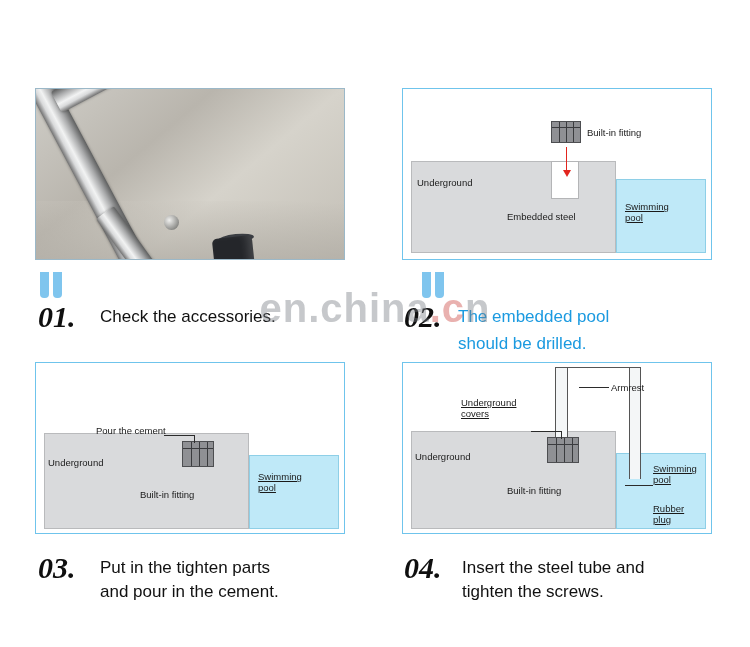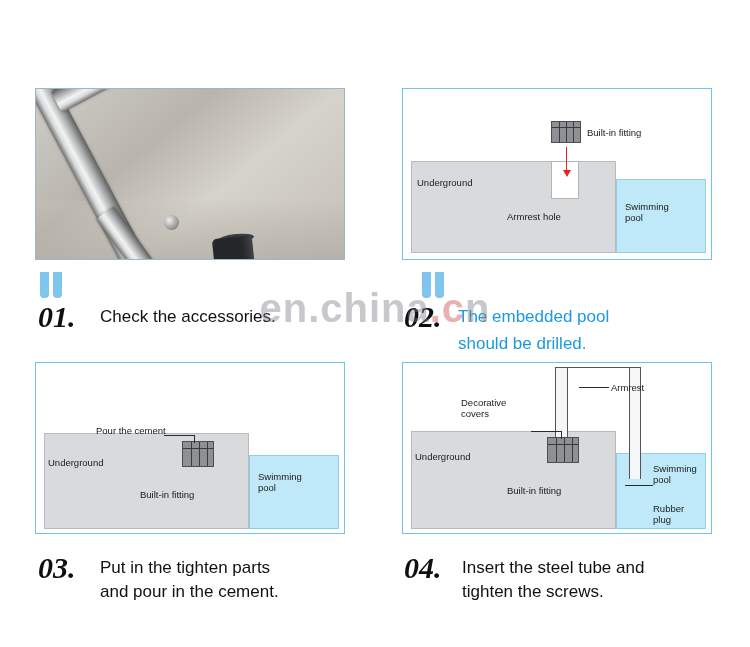--- a/index.html
+++ b/index.html
@@ -141,21 +141,21 @@
     border: 1px solid #8ecfe7;
     box-sizing: border-box;
   }
   .lbl {
     position: absolute;
     font-size: 9.5px;
     color: #1a1a1a;
     line-height: 11px;
     white-space: nowrap;
   }
-  .lbl.wrap { white-space: normal; }
+  .lbl.wrap { white-space: normal; text-decoration: underline; }
   .hole {
     position: absolute;
     background: #ffffff;
     border: 1px solid #b4b5b7;
     box-sizing: border-box;
   }
   .fitting {
     position: absolute;
     background: #8f9094;
     border: 1px solid #4d4e51;
@@ -278,21 +278,21 @@
       <span class="cross" style="top:5px;"></span>
       <span class="barline" style="left:7px;"></span>
       <span class="barline" style="left:14px;"></span>
       <span class="barline" style="left:21px;"></span>
     </div>
 
     <div class="arrow-red" style="left:163px; top:58px; height:24px;"></div>
 
     <div class="lbl" style="left:184px; top:38px;">Built-in fitting</div>
     <div class="lbl" style="left:14px; top:88px;">Underground</div>
-    <div class="lbl" style="left:104px; top:122px;">Armrest hole</div>
+    <div class="lbl" style="left:104px; top:122px;">Embedded steel</div>
     <div class="lbl wrap" style="left:222px; top:112px; width:60px;">
       <span>Swimming pool</span>
     </div>
   </div>
 
   <div class="panel sch p3">
     <div class="ground-block" style="left:8px; top:70px; width:205px; height:96px;"></div>
     <div class="pool-block" style="left:213px; top:92px; width:90px; height:74px;"></div>
 
     <div class="fitting" style="left:146px; top:78px; width:32px; height:26px;">
@@ -328,21 +328,21 @@
       <span class="barline" style="left:16px;"></span>
       <span class="barline" style="left:24px;"></span>
     </div>
 
     <div class="leader h" style="left:128px; top:68px; width:30px;"></div>
     <div class="leader v" style="left:158px; top:68px; height:8px;"></div>
     <div class="leader h" style="left:176px; top:24px; width:30px;"></div>
     <div class="leader h" style="left:222px; top:122px; width:28px;"></div>
 
     <div class="lbl wrap" style="left:58px; top:34px; width:62px; text-align:left;">
-      <span>Decorative covers</span>
+      <span>Underground covers</span>
     </div>
     <div class="lbl" style="left:208px; top:19px;">Armrest</div>
     <div class="lbl" style="left:12px; top:88px;">Underground</div>
     <div class="lbl" style="left:104px; top:122px;">Built-in fitting</div>
     <div class="lbl wrap" style="left:250px; top:100px; width:56px;">
       <span>Swimming pool</span>
     </div>
     <div class="lbl wrap" style="left:250px; top:140px; width:50px;">
       <span>Rubber plug</span>
     </div>

